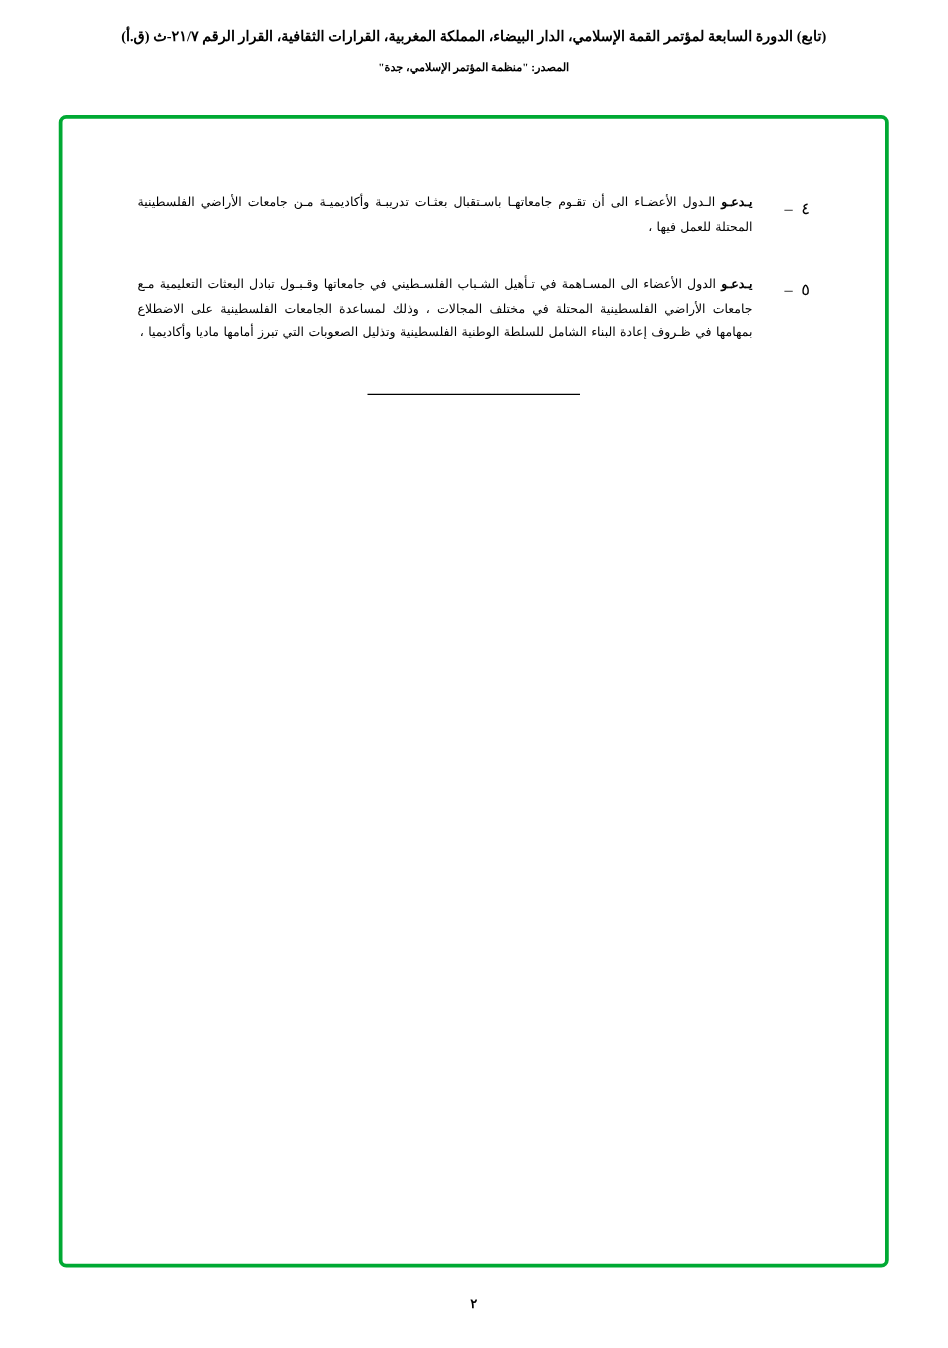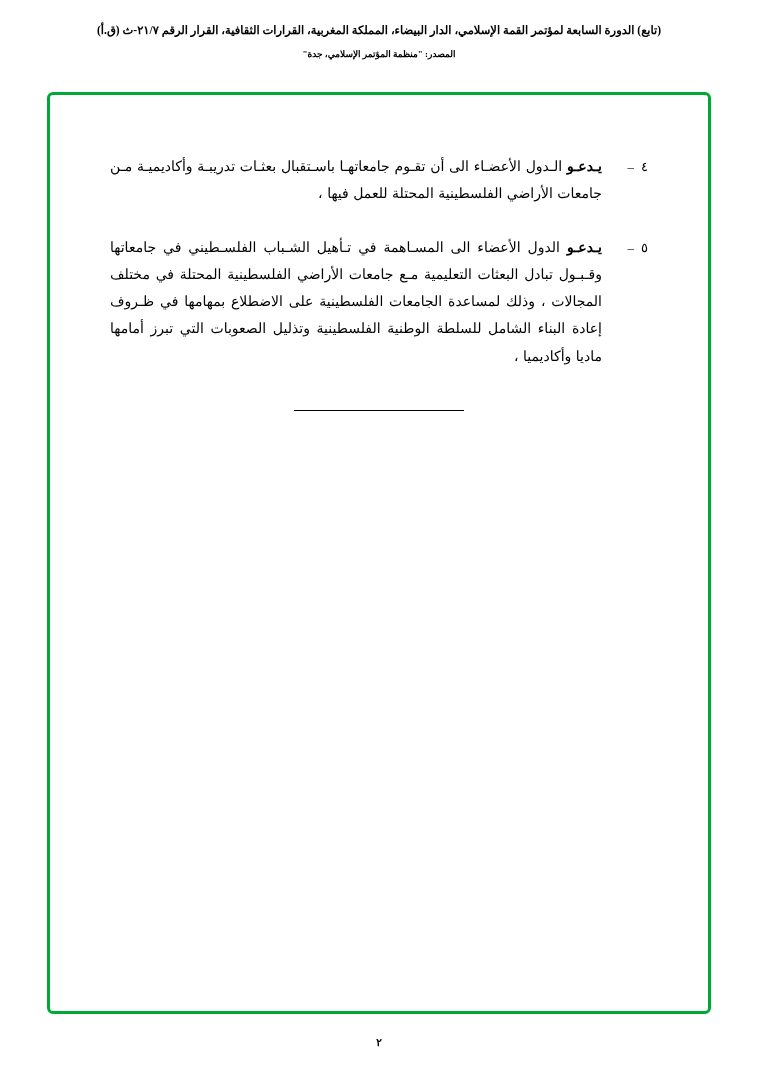--- a/index.html
+++ b/index.html
@@ -77,21 +77,21 @@
     font-size: 13px;
     line-height: 1.95;
     text-align: right;
     white-space: nowrap;
     padding-top: 1px;
   }
   .clause-marker .num { margin-left: 7px; }
   .clause-marker .dash { }
   .clause-body {
     flex: 1 1 auto;
-    font-size: 14px;
+    font-size: 10px;
     line-height: 1.95;
     text-align: justify;
     text-align-last: right;
     word-spacing: 1px;
   }
   .clause-body .lead {
     font-weight: bold;
   }
   
   .separator-wrap {

